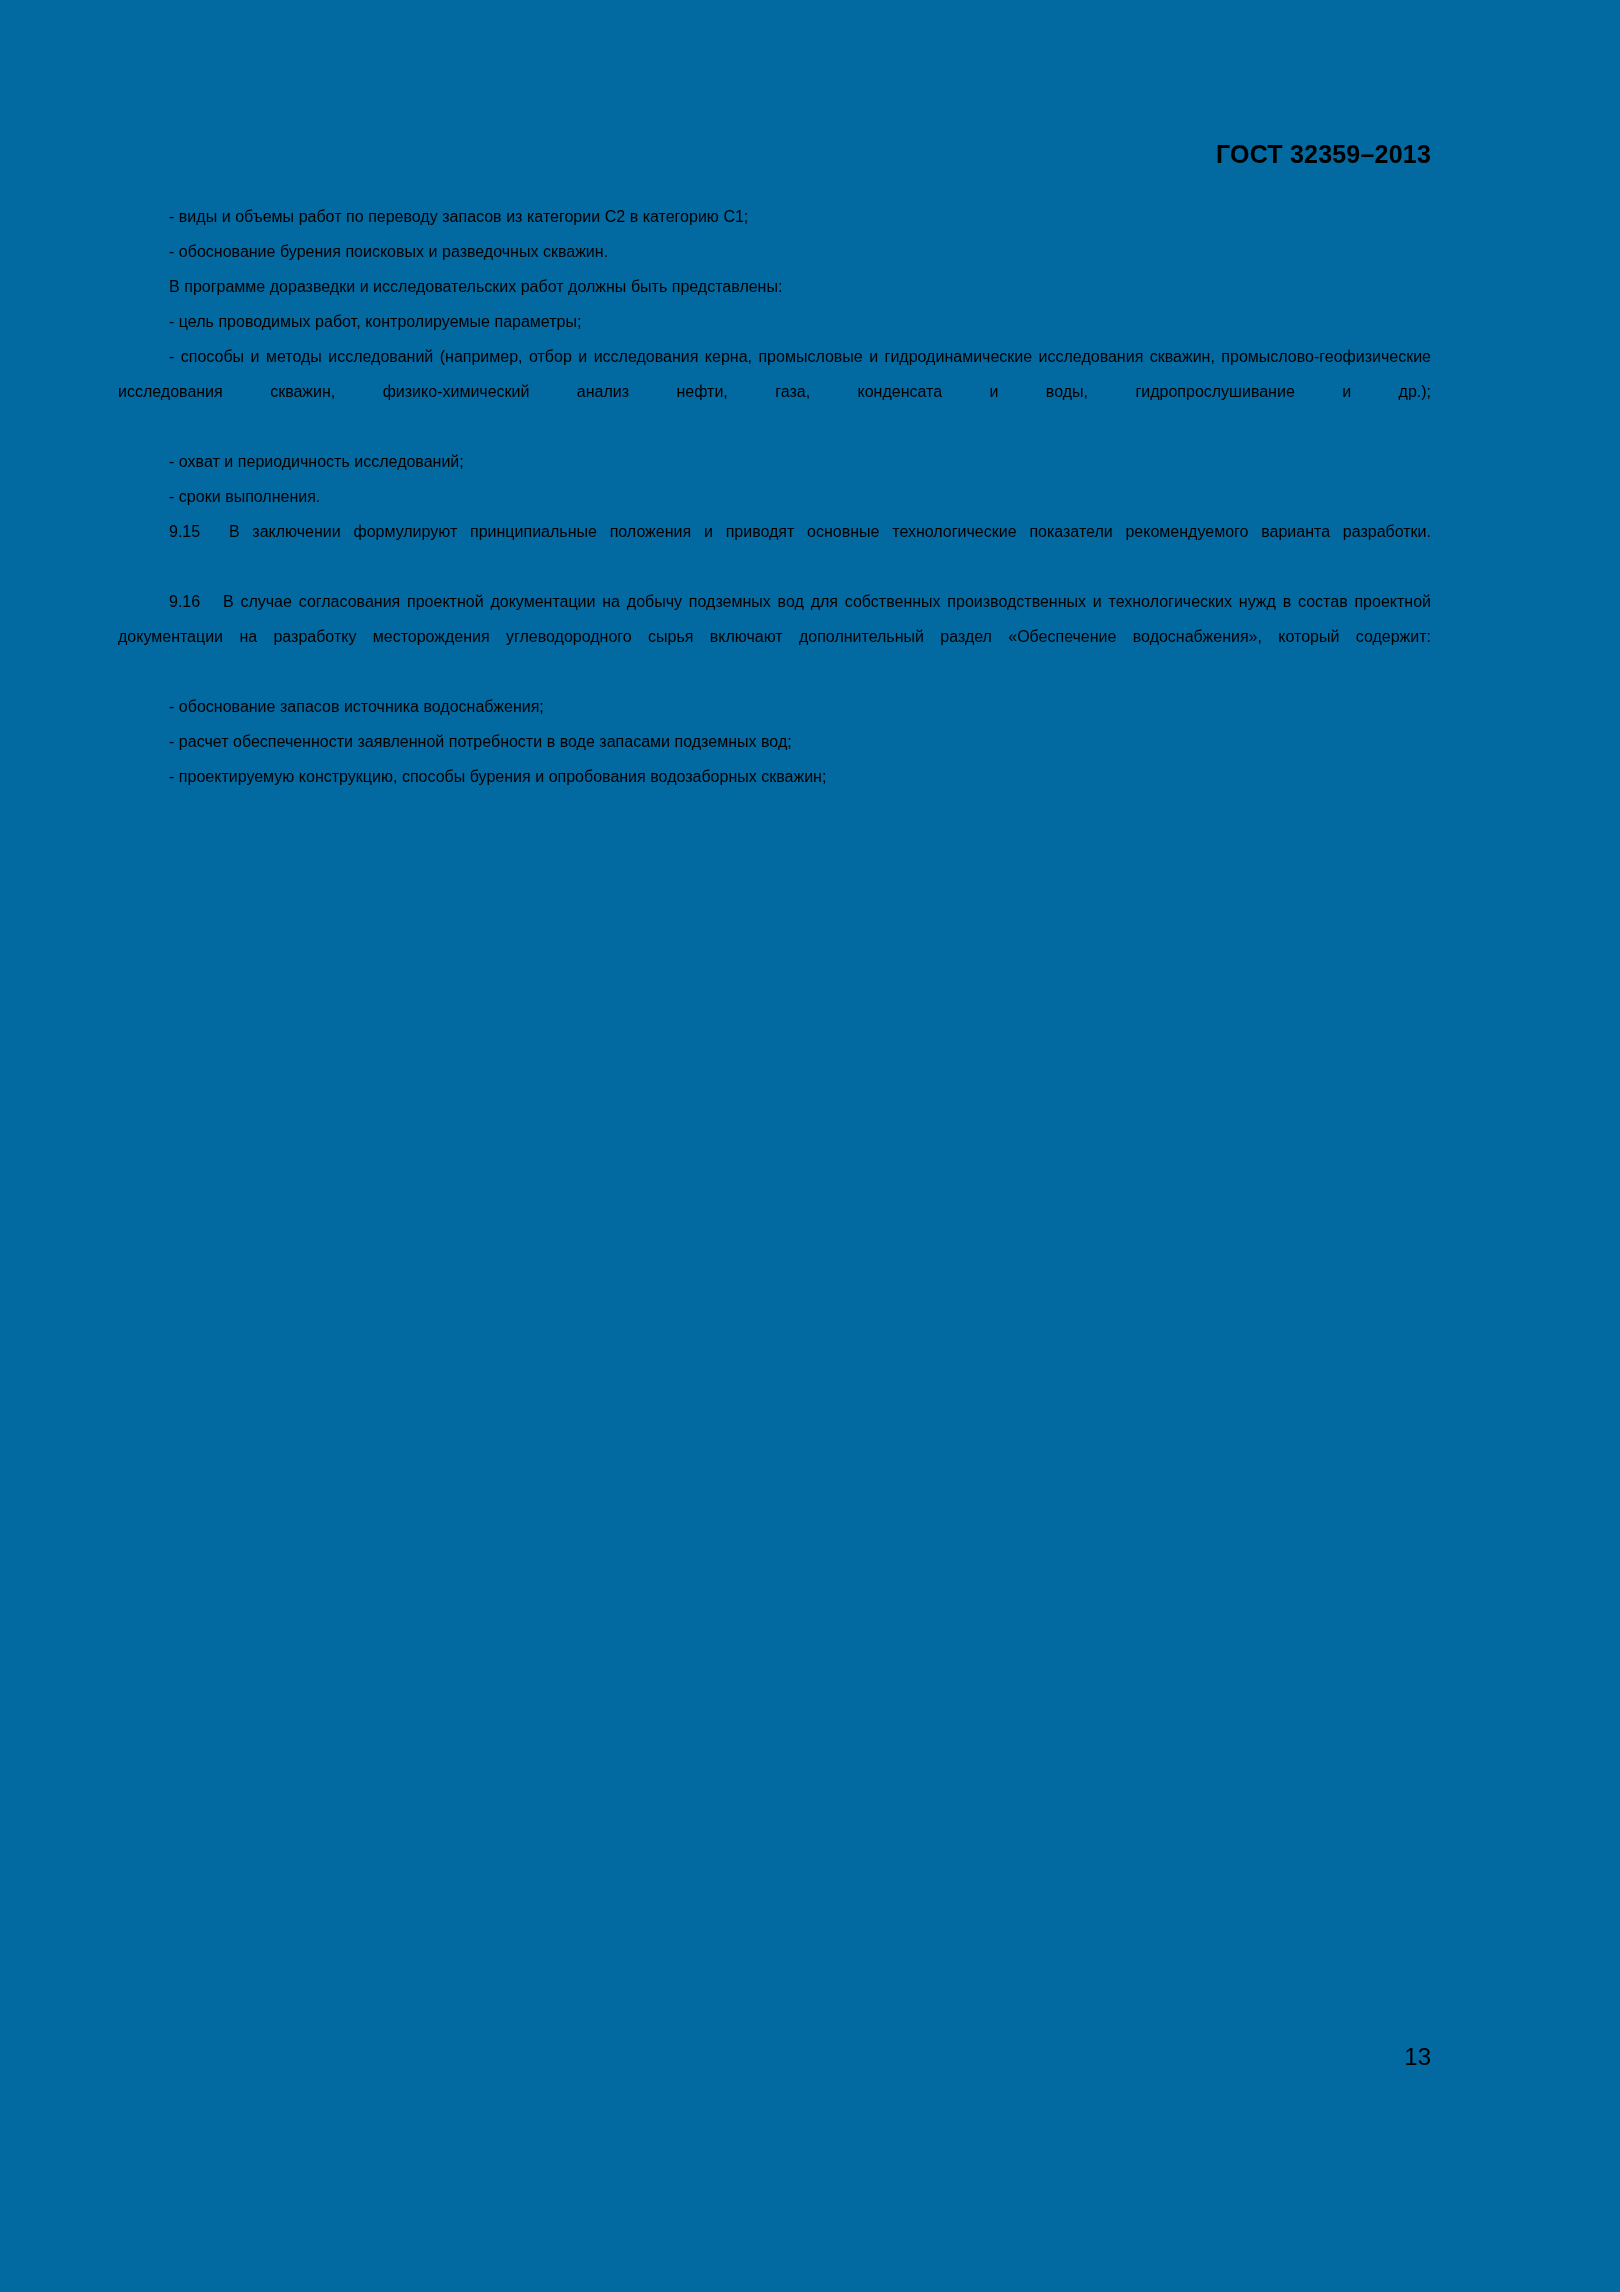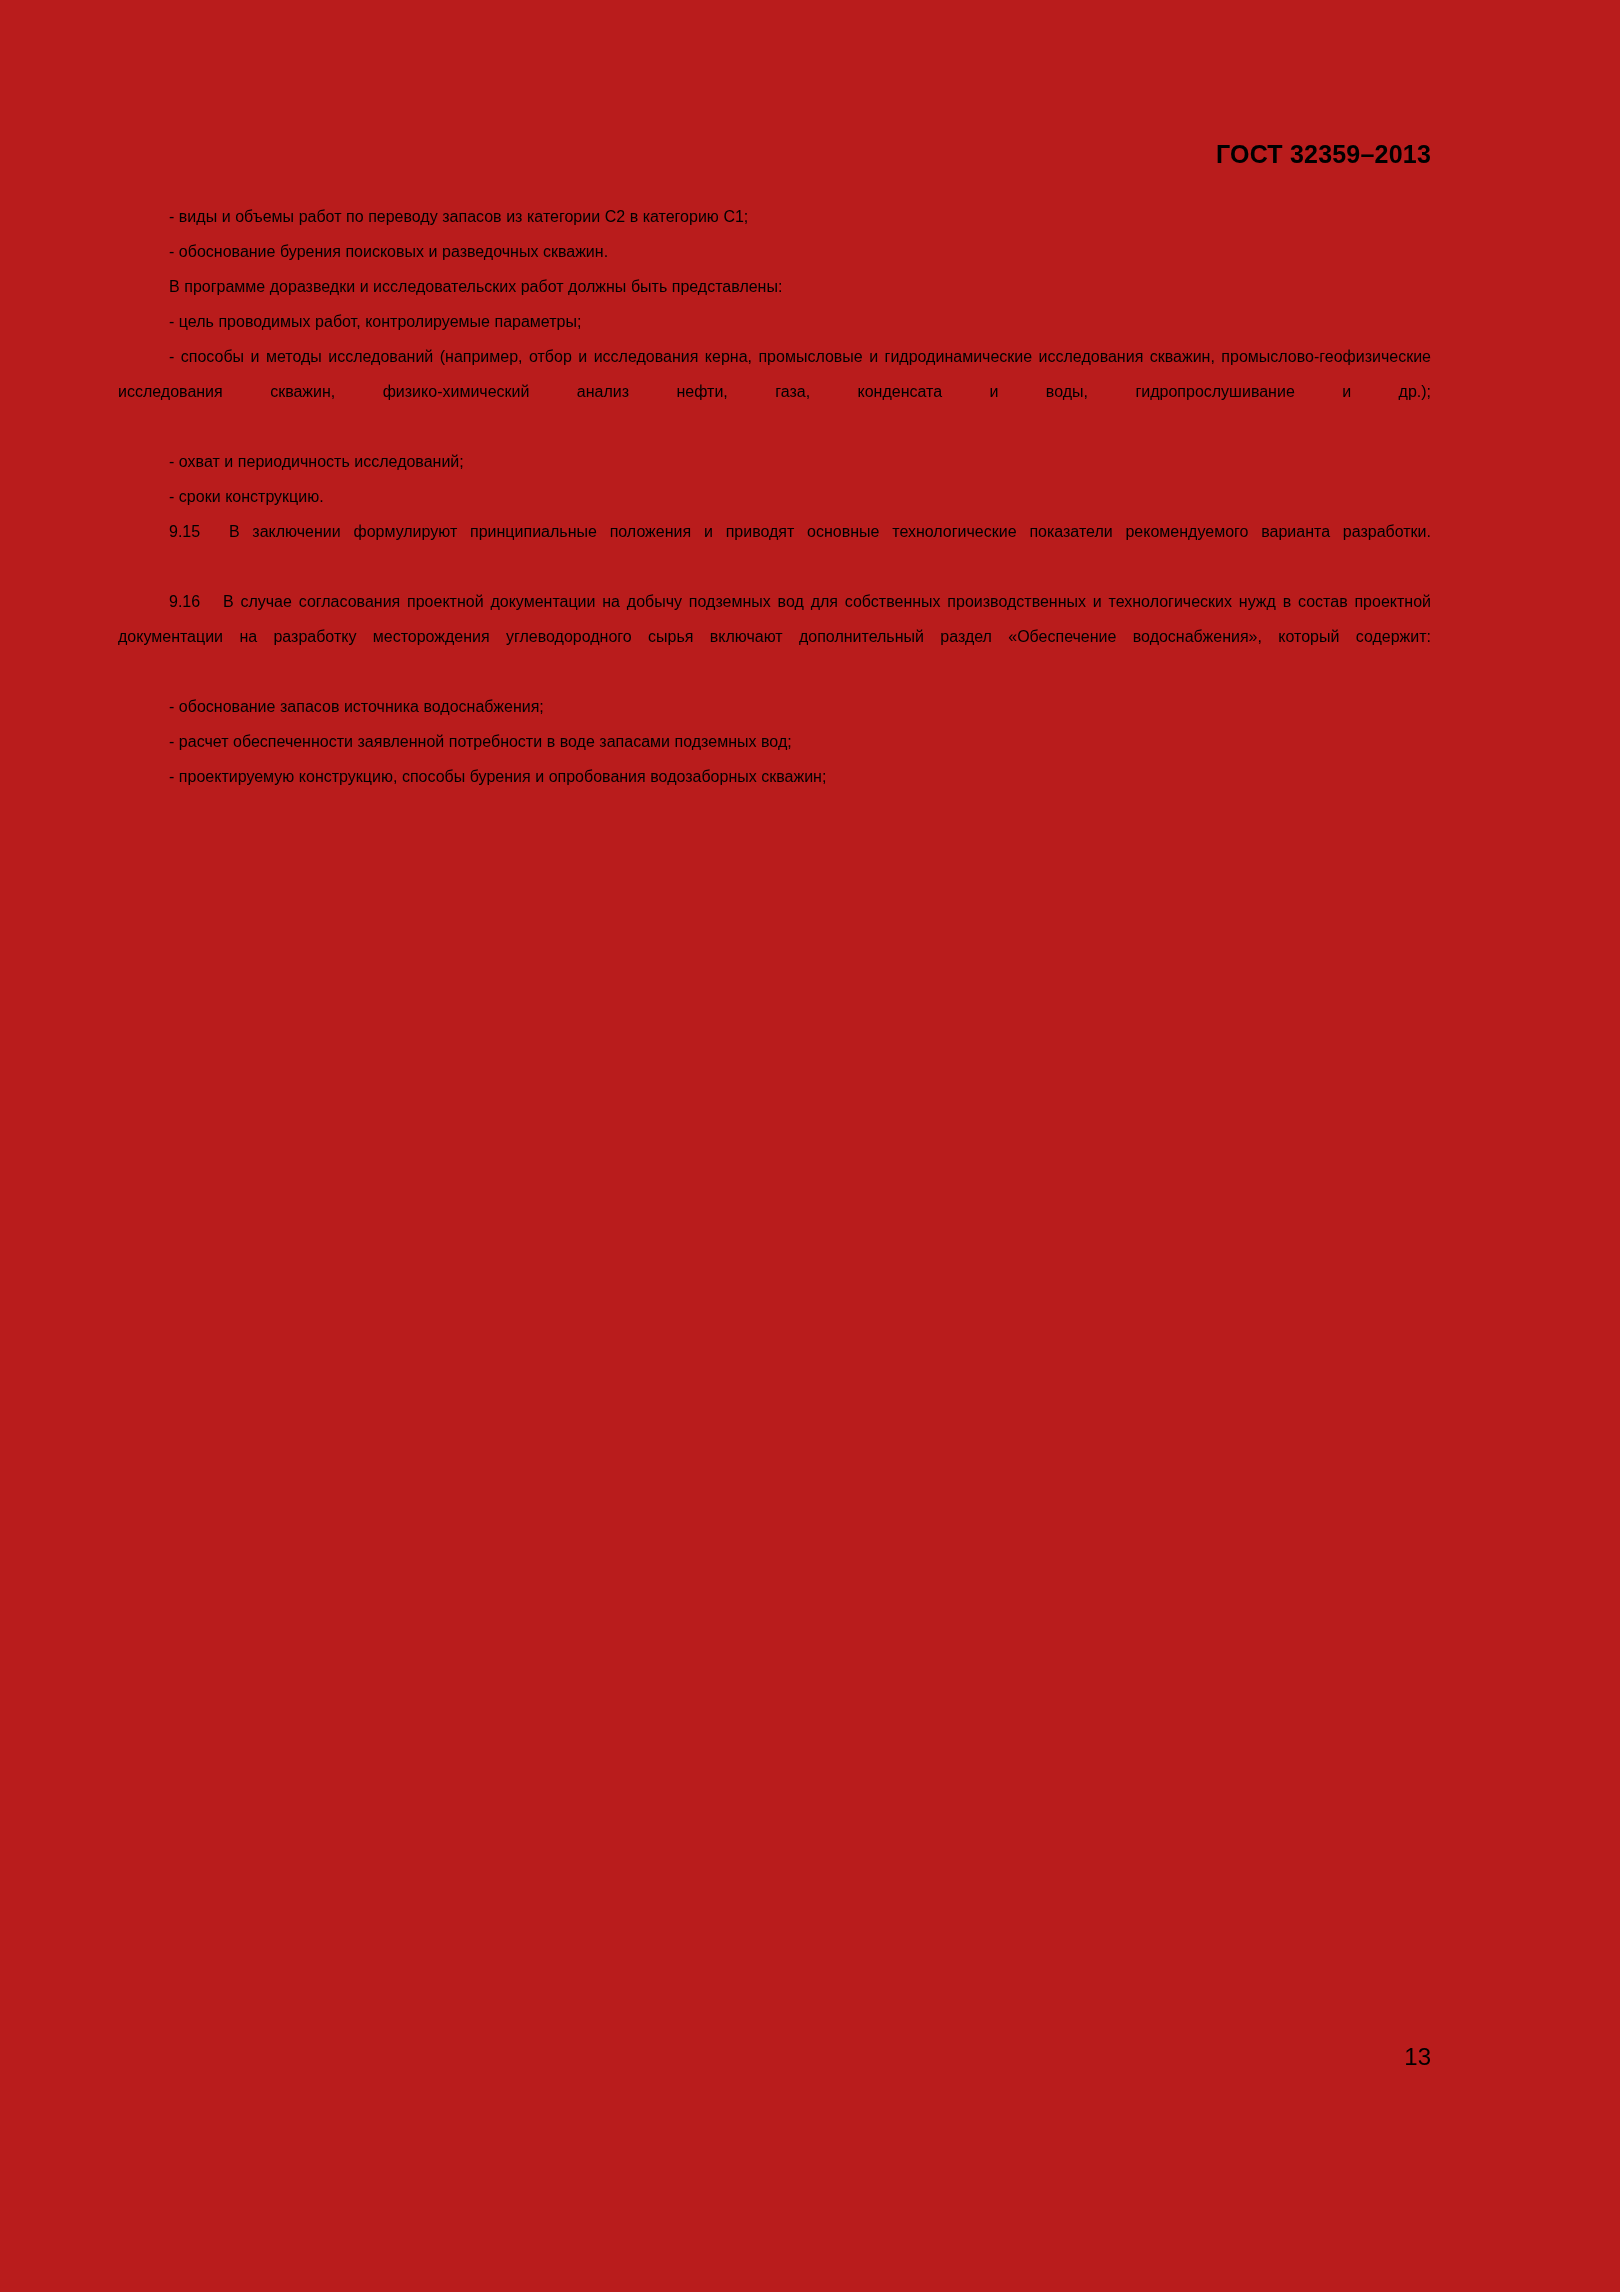--- a/index.html
+++ b/index.html
@@ -9,21 +9,21 @@
     background: #ffffff;
   }
   body {
     font-family: "Liberation Sans", "DejaVu Sans", sans-serif;
     color: #000000;
   }
   .page {
     position: relative;
     width: 1620px;
     height: 2293px;
-    background: #b91c1c;
+    background: #0369a1;
     overflow: hidden;
     box-sizing: border-box;
   }
   .page-header {
     position: absolute;
     top: 140px;
     left: 118px;
     right: 189px;
     text-align: right;
     font-size: 25px;
@@ -79,21 +79,21 @@
   <div class="page-header">ГОСТ 32359–2013</div>
 
   <div class="content">
 
     <p class="para indent nostretch">- виды и объемы работ по переводу запасов из категории С2 в категорию С1;</p>
     <p class="para indent nostretch">- обоснование бурения поисковых и разведочных скважин.</p>
     <p class="para indent nostretch">В программе доразведки и исследовательских работ должны быть представлены:</p>
     <p class="para indent nostretch">- цель проводимых работ, контролируемые параметры;</p>
     <p class="para indent">- способы и методы исследований (например, отбор и исследования керна, промысловые и гидродинамические исследования скважин, промыслово-геофизические исследования скважин, физико-химический анализ нефти, газа, конденсата и воды, гидропрослушивание и др.);</p>
     <p class="para indent nostretch">- охват и периодичность исследований;</p>
-    <p class="para indent nostretch">- сроки конструкцию.</p>
+    <p class="para indent nostretch">- сроки выполнения.</p>
     <p class="para indent-num">9.15  В заключении формулируют принципиальные положения и приводят основные технологические показатели рекомендуемого варианта разработки.</p>
     <p class="para indent-num">9.16  В случае согласования проектной документации на добычу подземных вод для собственных производственных и технологических нужд в состав проектной документации на разработку месторождения углеводородного сырья включают дополнительный раздел «Обеспечение водоснабжения», который содержит:</p>
     <p class="para indent nostretch">- обоснование запасов источника водоснабжения;</p>
     <p class="para indent nostretch">- расчет обеспеченности заявленной потребности в воде запасами подземных вод;</p>
     <p class="para indent nostretch">- проектируемую конструкцию, способы бурения и опробования водозаборных скважин;</p>
 
   </div>
 
   <div class="page-number">13</div>
 

